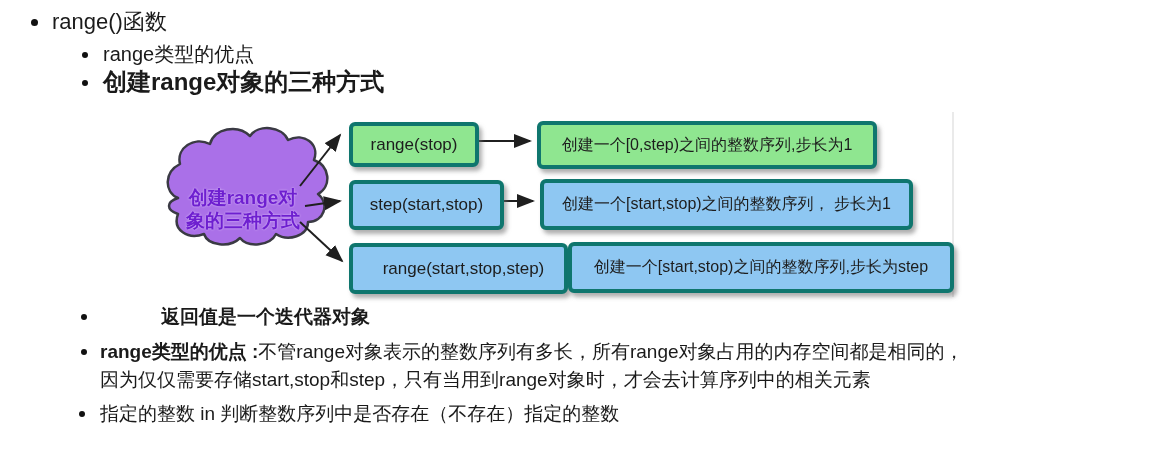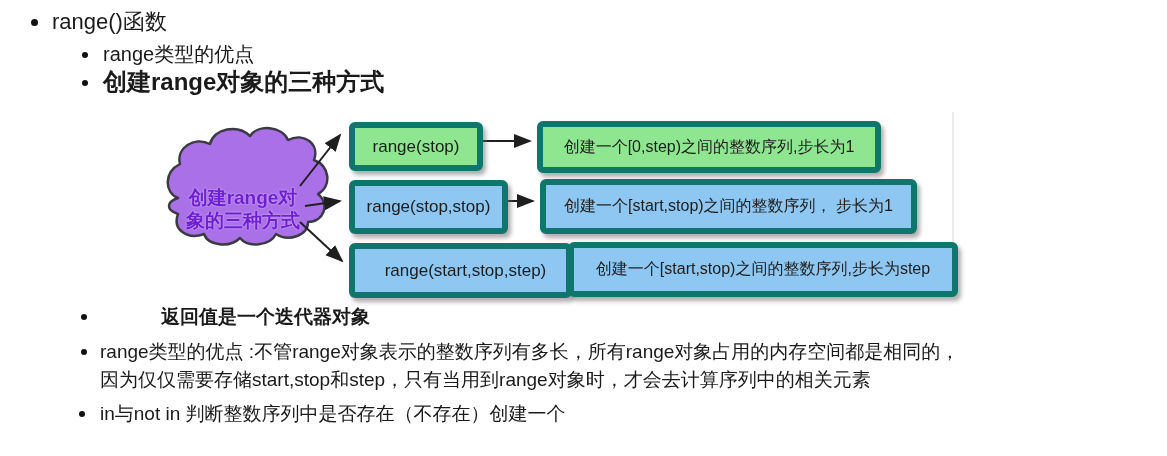--- a/index.html
+++ b/index.html
@@ -13,26 +13,26 @@
   .dot.s1{width:6px;height:6px;left:82px;top:52px;}
   .dot.s2{width:6px;height:6px;left:82px;top:80px;}
   .dot.b1{width:6px;height:6px;left:81px;top:314px;}
   .dot.b2{width:6px;height:6px;left:81px;top:349px;}
   .dot.b3{width:6px;height:6px;left:79px;top:411px;}
   .title{left:52px;top:8px;font-size:22px;line-height:28px;}
   .sub1{left:103px;top:41px;font-size:20px;line-height:26px;}
   .sub2{left:103px;top:69px;font-size:24px;line-height:26px;font-weight:bold;}
   .note1{left:117px;top:304px;font-size:19px;line-height:26px;font-weight:bold;margin-left:44px;}
   .note2{left:100px;top:338px;font-size:19px;line-height:28px;width:1060px;}
-  .note2 .lead{font-weight:normal;}
+  .note2 .lead{font-weight:bold;}
   .note3{left:100px;top:401px;font-size:19px;line-height:26px;}
   .overlay{position:absolute;left:0;top:0;z-index:1;}
   .node{
     position:absolute;z-index:2;display:flex;align-items:center;justify-content:center;
-    border:6px solid #0f766e;border-radius:6px;white-space:nowrap;
+    border:4px solid #0f766e;border-radius:6px;white-space:nowrap;
     box-shadow:3px 4px 4px rgba(110,110,110,0.55);color:#1d1d1d;
   }
   .node.green{background:#8fe690;}
   .node.blue{background:#8ec7f2;}
   .call{font-size:17px;}
   .desc{font-size:16px;}
   .call1{left:349px;top:122px;width:122px;height:37px;}
   .desc1{left:537px;top:121px;width:332px;height:40px;}
   .call2{left:349px;top:180px;width:147px;height:42px;}
   .desc2{left:540px;top:179px;width:365px;height:43px;}
@@ -92,31 +92,31 @@
   <div class="abs sub2">创建range对象的三种方式</div>
 
   <div class="abs cloud-label">
     <span>创建range对</span><br>
     <span>象的三种方式</span>
   </div>
 
   <div class="node green call call1">range(stop)</div>
   <div class="node green desc desc1">创建一个[0,step)之间的整数序列,步长为1</div>
 
-  <div class="node blue call call2">range(stop,stop)</div>
+  <div class="node blue call call2">step(start,stop)</div>
   <div class="node blue desc desc2">创建一个[start,stop)之间的整数序列， 步长为1</div>
 
   <div class="node blue call call3">range(start,stop,step)</div>
   <div class="node blue desc desc3">创建一个[start,stop)之间的整数序列,步长为step</div>
 
   <div class="dot b1"></div>
   <div class="abs note1">返回值是一个迭代器对象</div>
 
   <div class="dot b2"></div>
   <div class="abs note2">
     <span class="lead">range类型的优点 :</span><span>不管range对象表示的整数序列有多长，所有range对象占用的内存空间都是相同的，</span><br>
     <span>因为仅仅需要存储start,stop和step，只有当用到range对象时，才会去计算序列中的相关元素</span>
   </div>
 
   <div class="dot b3"></div>
-  <div class="abs note3">in与not in 判断整数序列中是否存在（不存在）创建一个</div>
+  <div class="abs note3">指定的整数 in 判断整数序列中是否存在（不存在）指定的整数</div>
 
 </div>
 
 </body></html>

